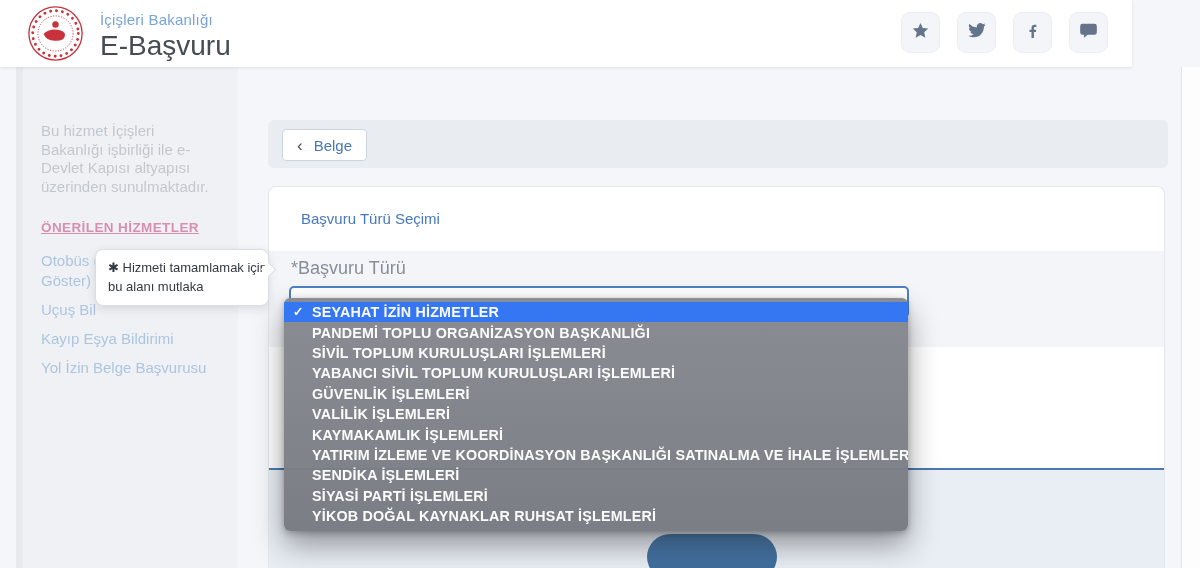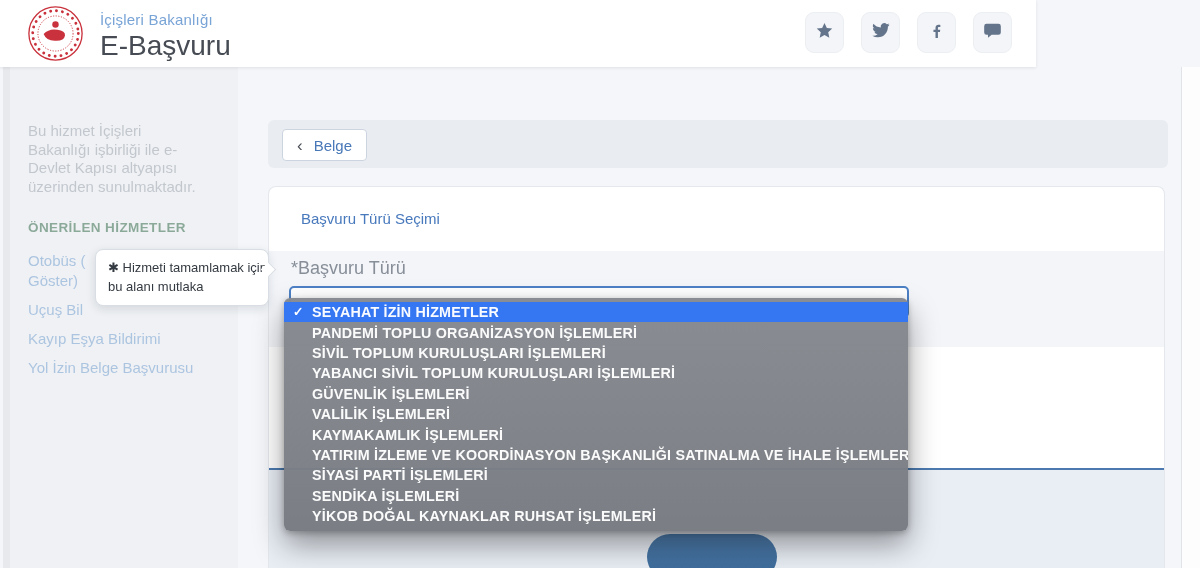--- a/index.html
+++ b/index.html
@@ -5,45 +5,45 @@
   * { margin:0; padding:0; box-sizing:border-box; }
   html,body { width:1200px; height:568px; overflow:hidden; }
   body {
     position:relative;
     font-family:"Liberation Sans", sans-serif;
     background:#f4f6f9;
   }
 
   
   .header {
-    position:absolute; left:0; top:0; width:1036px; height:67px;
+    position:absolute; left:0; top:0; width:1132px; height:67px;
     background:#ffffff; z-index:10;
     box-shadow:0 1px 3px rgba(40,50,60,.10);
   }
   .logo { position:absolute; left:27px; top:5px; width:57px; height:57px; }
   .title-block { position:absolute; left:100px; top:11px; }
   .ministry { font-size:15px; color:#79a4d6; letter-spacing:.2px; }
   .app-title { font-size:28px; color:#474c54; margin-top:2px; }
   .social { position:absolute; right:24px; top:12px; display:flex; gap:17px; }
   .social-btn {
     width:39px; height:41px; background:#f3f5f8; border:1px solid #eceff2;
     border-radius:9px; display:flex; align-items:center; justify-content:center;
     cursor:pointer;
   }
   .social-btn svg { width:19px; height:19px; fill:#64748b; }
 
   
   .sidebar {
-    position:absolute; left:3px; top:67px; width:238px; height:501px;
+    position:absolute; left:16px; top:67px; width:238px; height:501px;
     background:#eff1f4;
   }
   .sidebar-edge { position:absolute; left:0; top:0; width:7px; height:501px; background:#e7e9ec; }
   .sidebar-content { position:absolute; left:25px; top:55px; width:190px; opacity:.45; }
   .sidebar-info { font-size:15px; line-height:18.5px; color:#8d96a1; width:178px; }
-  .sidebar-title { margin-top:24px; font-size:13.5px; font-weight:bold; letter-spacing:.4px; color:#14532d; }
+  .sidebar-title { margin-top:24px; font-size:13.5px; font-weight:bold; letter-spacing:.4px; color:#be185d;text-decoration:underline; }
   .sidebar-list { margin-top:16px; list-style:none; }
   .sidebar-item { font-size:15px; line-height:20px; color:#5b8fc9; margin-bottom:9px; cursor:pointer; }
   .sidebar-item.narrow { width:80px; }
 
   
   .main-bg { position:absolute; left:238px; top:67px; width:943px; height:501px; background:#f4f6f9; }
   .scroll-strip {
     position:absolute; right:0; top:67px; width:19px; height:501px;
     background:#fdfdfd; border-left:1px solid #e0e3e7;
   }
@@ -199,45 +199,45 @@
   <div class="bottom-section"></div>
   <button class="submit-btn"></button>
 </div>
 
 <div class="dropdown-panel">
   <div class="dd-item selected">
     <span class="dd-check">✓</span>
     <span class="opt">SEYAHAT İZİN HİZMETLER</span>
   </div>
   <div class="dd-item">
-    <span class="opt">PANDEMİ TOPLU ORGANİZASYON İŞLEMLERİ</span>
+    <span class="opt">PANDEMİ TOPLU ORGANİZASYON BAŞKANLIĞI</span>
   </div>
   <div class="dd-item">
     <span class="opt">SİVİL TOPLUM KURULUŞLARI İŞLEMLERİ</span>
   </div>
   <div class="dd-item">
     <span class="opt">YABANCI SİVİL TOPLUM KURULUŞLARI İŞLEMLERİ</span>
   </div>
   <div class="dd-item">
     <span class="opt">GÜVENLİK İŞLEMLERİ</span>
   </div>
   <div class="dd-item">
     <span class="opt">VALİLİK İŞLEMLERİ</span>
   </div>
   <div class="dd-item">
     <span class="opt">KAYMAKAMLIK İŞLEMLERİ</span>
   </div>
   <div class="dd-item">
     <span class="opt">YATIRIM İZLEME VE KOORDİNASYON BAŞKANLIĞI SATINALMA VE İHALE İŞLEMLERİ</span>
   </div>
   <div class="dd-item">
+    <span class="opt">SENDİKA İŞLEMLERİ</span>
+  </div>
+  <div class="dd-item">
     <span class="opt">SİYASİ PARTİ İŞLEMLERİ</span>
-  </div>
-  <div class="dd-item">
-    <span class="opt">SENDİKA İŞLEMLERİ</span>
   </div>
   <div class="dd-item">
     <span class="opt">YİKOB DOĞAL KAYNAKLAR RUHSAT İŞLEMLERİ</span>
   </div>
 </div>
 
 <div class="tooltip">
   <div class="tooltip-line">✱ Hizmeti tamamlamak için</div>
   <div class="tooltip-line">bu alanı mutlaka</div>
 </div>

